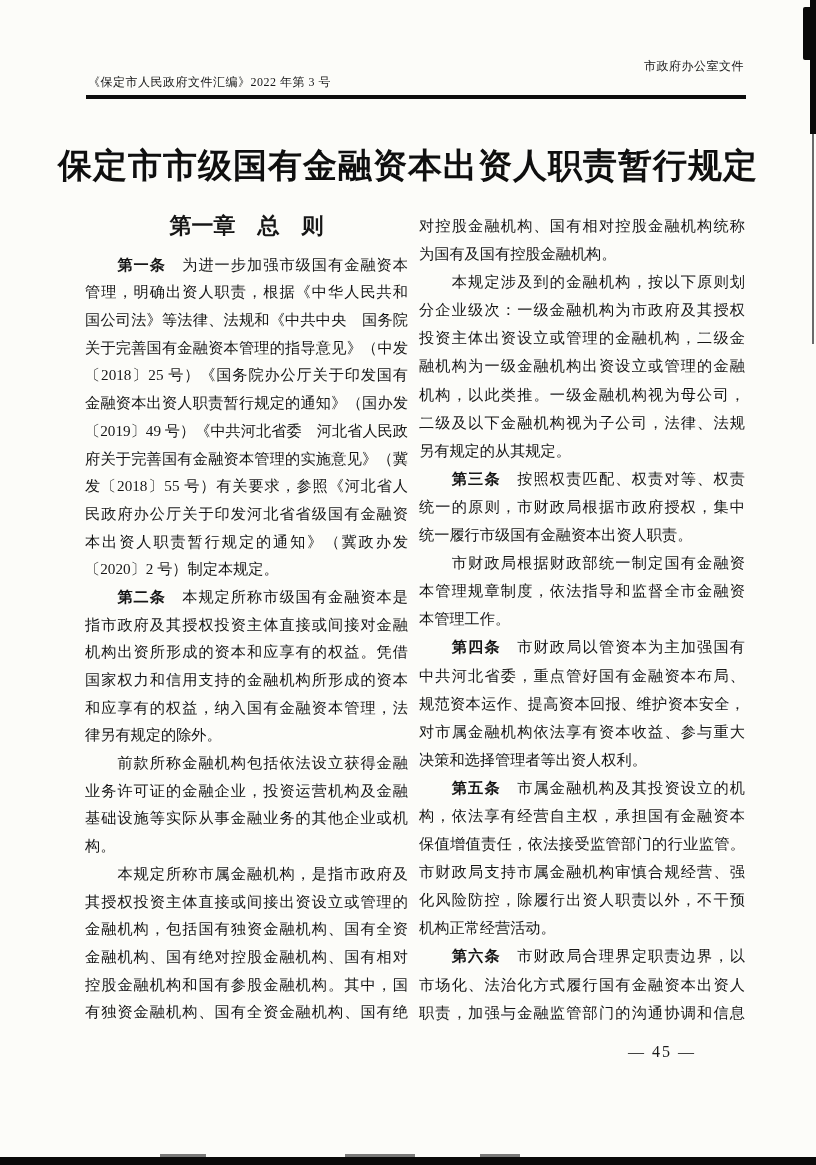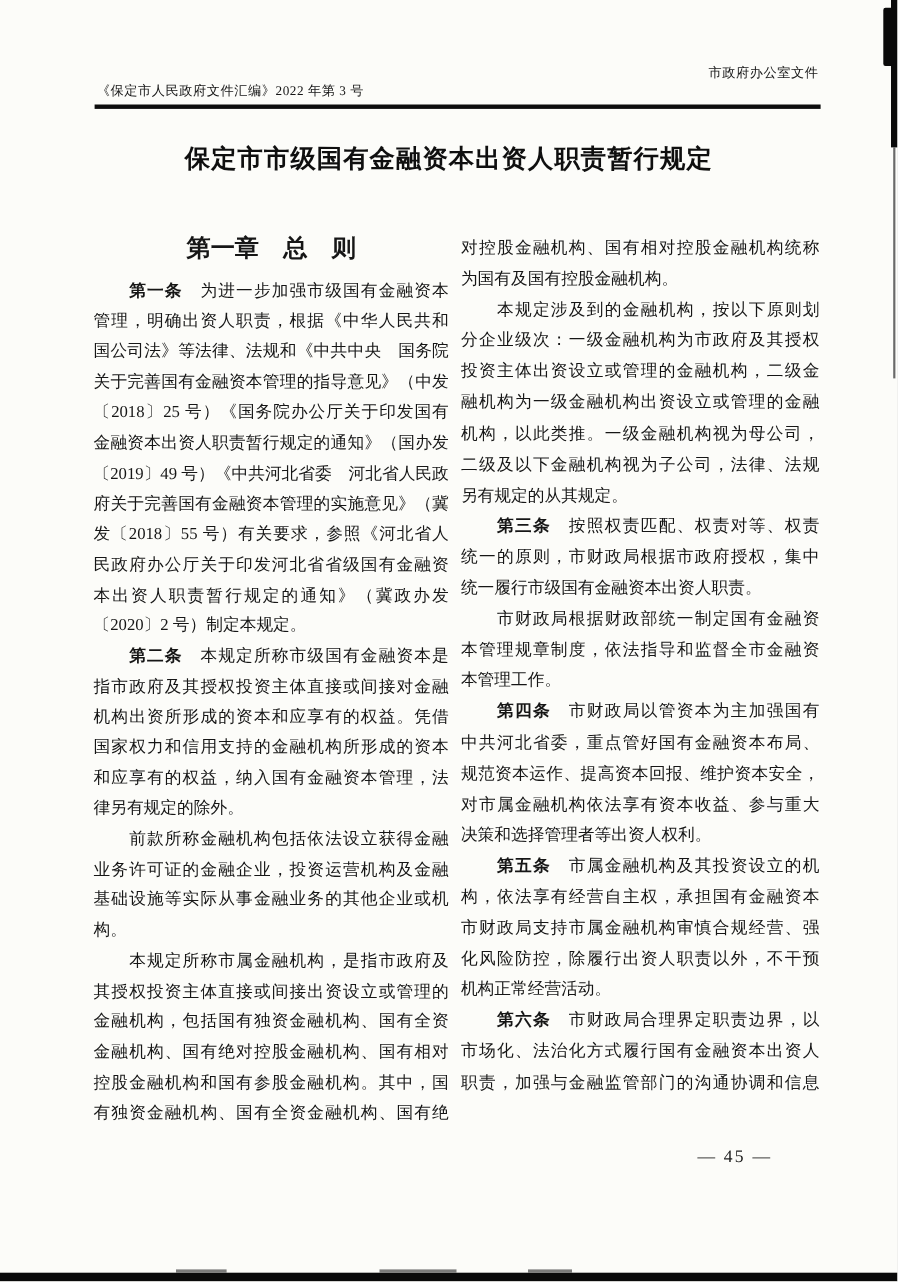--- a/index.html
+++ b/index.html
@@ -23,23 +23,23 @@
     font-size:12px;font-weight:normal;
     font-family:"Liberation Sans","DejaVu Sans",sans-serif;
     letter-spacing:.5px;
   }
   .hdr-rule{
     position:absolute;left:86px;top:95px;
     width:660px;height:3.5px;background:#0d0d0d;
   }
   
   .doc-title{
-    position:absolute;left:0;right:0;top:129px;
+    position:absolute;left:0;right:0;top:143px;
     text-align:center;
-    font-size:23px;font-weight:bold;
+    font-size:34px;font-weight:bold;
     font-family:"Liberation Sans","DejaVu Sans",sans-serif;
     letter-spacing:1px;
     color:#0f0f0f;
   }
   
   .col{position:absolute;top:212px;font-size:15.2px;}
   .col-left{left:85px;width:323px;}
   .col-right{left:419px;width:326px;}
   .line{
     height:27.7px;line-height:27.7px;
@@ -55,21 +55,21 @@
     font-family:"Liberation Sans","DejaVu Sans",sans-serif;
     margin-bottom:11px;
   }
   .line .b{
     font-weight:bold;
     font-family:"Liberation Sans","DejaVu Sans",sans-serif;
   }
   
   .page-num{
     position:absolute;left:622px;top:1043px;width:80px;
-    text-align:right;font-size:16px;letter-spacing:2px;
+    text-align:center;font-size:16px;letter-spacing:2px;
     color:#1a1a1a;
   }
   
   .art{position:absolute;background:#0a0a0a;}
   .art-right-bar{right:0;top:0;width:6px;height:134px;}
   .art-right-blob{right:4px;top:7px;width:9px;height:53px;border-radius:2px;}
   .art-right-thin{right:2px;top:134px;width:2px;height:210px;background:#3a3a3a;opacity:.75;}
   .art-bottom{left:0;top:1157px;width:816px;height:8px;}
   .smudge{position:absolute;height:3px;background:#5a5a5a;top:1154px;opacity:.8;}
   .smudge-1{left:160px;width:46px;}
@@ -134,20 +134,21 @@
       <div class="line just"><span>　　市财政局根据财政部统一制定国有金融资</span></div>
       <div class="line just"><span>本管理规章制度，依法指导和监督全市金融资</span></div>
       <div class="line"><span>本管理工作。</span></div>
       <div class="line just"><span>　　</span><span class="b">第四条</span><span>　市财政局以管资本为主加强国有</span></div>
       <div class="line just"><span>中共河北省委，重点管好国有金融资本布局、</span></div>
       <div class="line just"><span>规范资本运作、提高资本回报、维护资本安全，</span></div>
       <div class="line just"><span>对市属金融机构依法享有资本收益、参与重大</span></div>
       <div class="line"><span>决策和选择管理者等出资人权利。</span></div>
       <div class="line just"><span>　　</span><span class="b">第五条</span><span>　市属金融机构及其投资设立的机</span></div>
       <div class="line just"><span>构，依法享有经营自主权，承担国有金融资本</span></div>
+      <div class="line just"><span>保值增值责任，依法接受监管部门的行业监管。</span></div>
       <div class="line just"><span>市财政局支持市属金融机构审慎合规经营、强</span></div>
       <div class="line just"><span>化风险防控，除履行出资人职责以外，不干预</span></div>
       <div class="line"><span>机构正常经营活动。</span></div>
       <div class="line just"><span>　　</span><span class="b">第六条</span><span>　市财政局合理界定职责边界，以</span></div>
       <div class="line just"><span>市场化、法治化方式履行国有金融资本出资人</span></div>
       <div class="line just"><span>职责，加强与金融监管部门的沟通协调和信息</span></div>
     </div>
 
   <div class="page-num">— 45 —</div>
 

